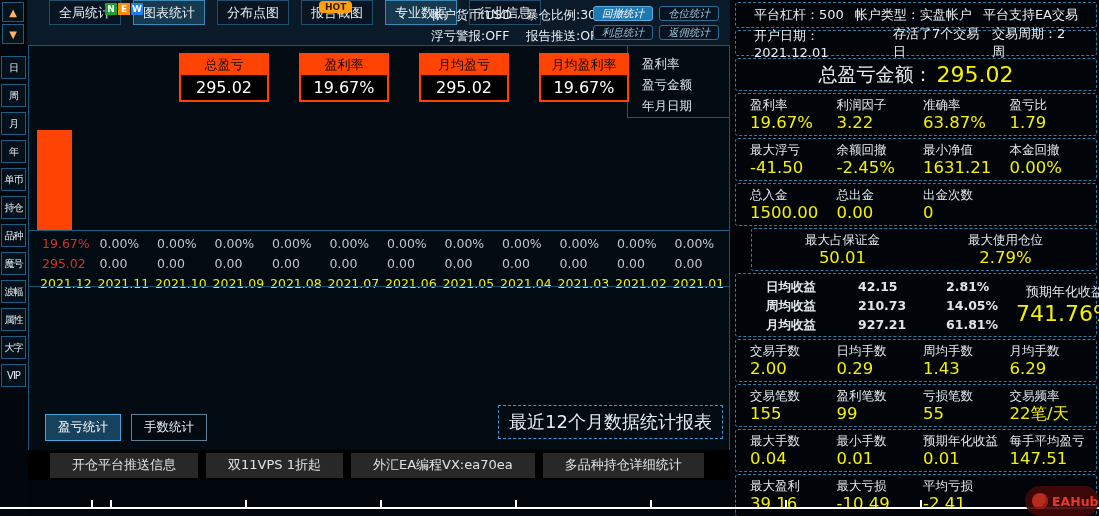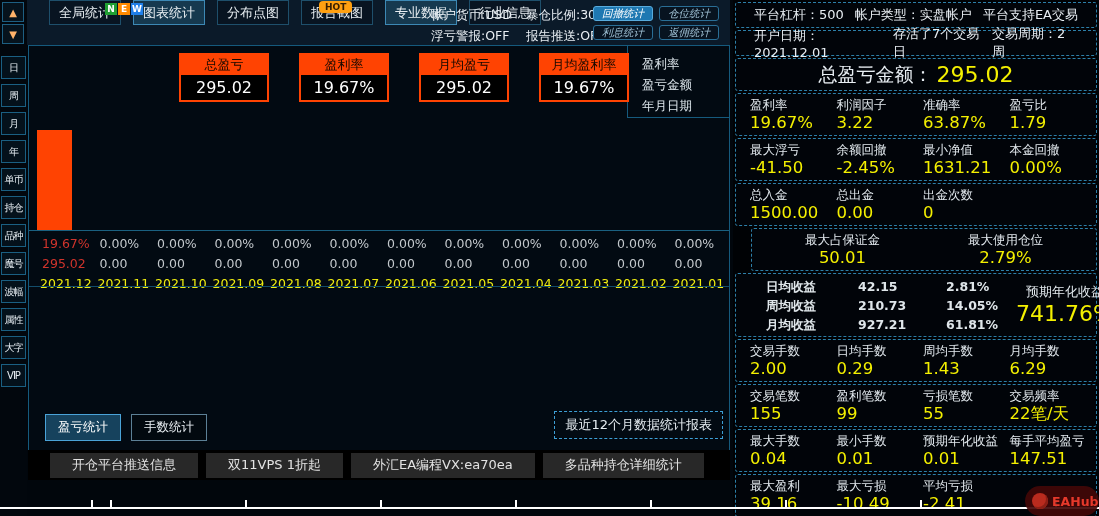--- a/index.html
+++ b/index.html
@@ -59,21 +59,21 @@
   .col-amount { color:#c3c8cc; font-size:12.5px; line-height:20px; padding-left:7px; }
   .col-month { color:#f0ee10; font-size:12.5px; font-weight:500; line-height:19px; padding-left:5px; }
   .col-rate.hot, .col-amount.hot { color:#d0342c; }
   #baseline { position:absolute; left:0; right:0; top:184px; border-top:1px solid #1a6080; }
   #rows-sep { position:absolute; left:0; right:0; top:240px; border-top:1px solid #134d6a; }
   #footer-tabs { position:absolute; left:8px; bottom:13px; display:flex; gap:10px;margin-left:8px; }
   .ftab { padding:4px 12px; font-size:12.5px; color:#e9eff3; background:#02090f;
     border:1px solid #5c8096; cursor:pointer; }
   .ftab.active { background:#16425d; border-color:#4aa3d8; color:#fff; }
   #report-note { position:absolute; right:6px; bottom:15px; border:1px dashed #3d9fd6;
-    padding:4px 10px; color:#e6edf2; font-size:13px; cursor:pointer; }
+    padding:4px 10px; color:#e6edf2; font-size:18px; cursor:pointer; }
 
   
   #bottom-bar { left:28px; top:450px; width:702px; height:30px; display:flex; gap:8px;
     align-items:center; padding-left:22px; background:#000; }
   .bot-btn { height:25px; padding:0 22px; background:#282828; color:#e3e3e3; font-size:13px;
     display:flex; align-items:center; justify-content:center; cursor:pointer; flex:0 0 auto; }
 
   
   #ruler-ticks { left:0; top:500px; width:1099px; height:7px; z-index:30;
     background:repeating-linear-gradient(90deg, #fff 0 2px, transparent 2px 135px);

